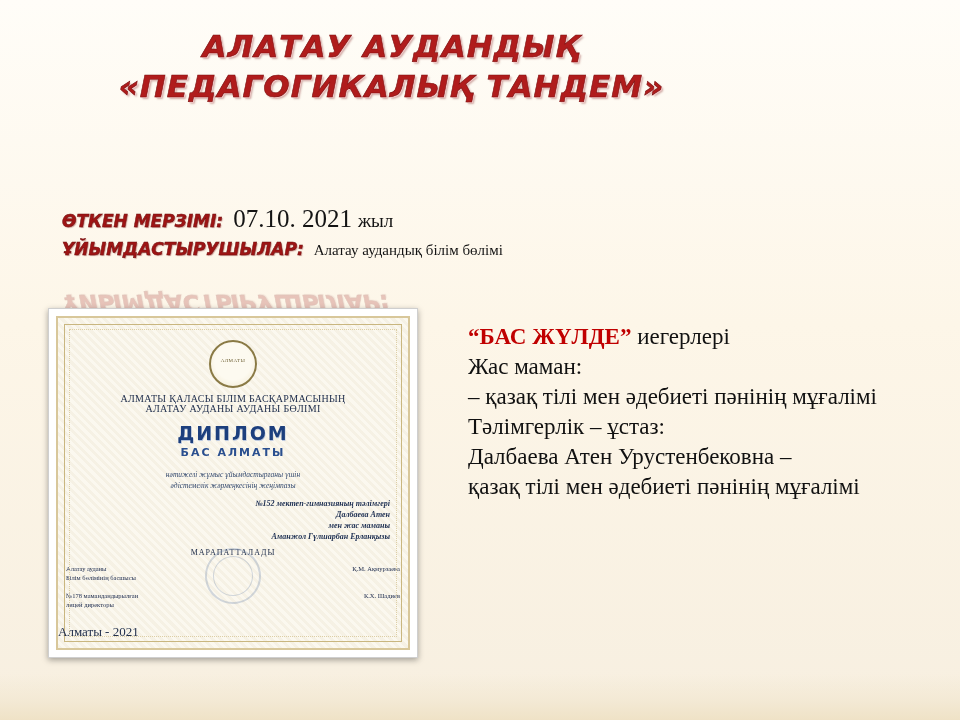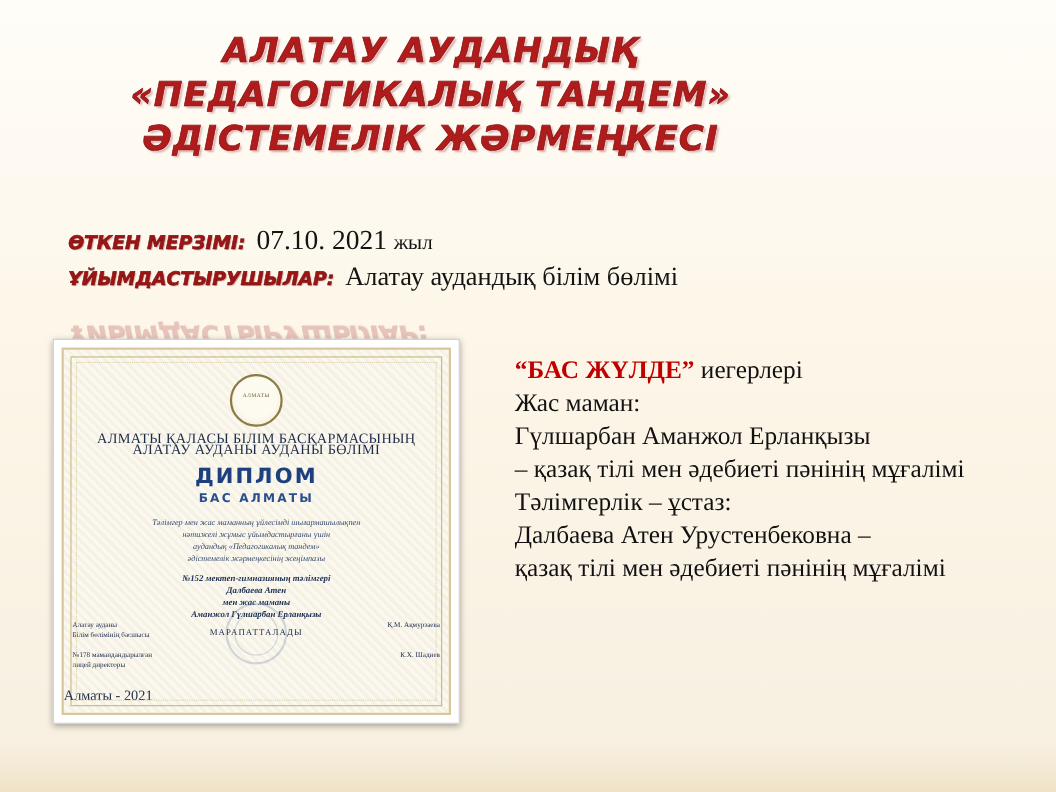--- a/index.html
+++ b/index.html
@@ -59,21 +59,21 @@
     font-weight: bold;
     font-style: italic;
     font-size: 17px;
     color: #9e1414;
     -webkit-text-stroke: 0.5px #6d0d0d;
     text-shadow: 1px 1px 1px rgba(140, 30, 30, 0.4);
     margin-right: 10px;
   }
   .info-value {
     font-family: "Liberation Serif", serif;
-    font-size: 24px;
+    font-size: 15px;
     color: #141414;
   }
   .info-value.small {
     font-size: 19px;
   }
   .info-value.big {
     font-size: 25px;
   }
   .reflection {
     position: absolute;
@@ -140,21 +140,21 @@
   .dip-seal span {
     position: absolute;
     left: 0;
     right: 0;
     top: 16px;
     font-size: 5px;
     letter-spacing: 0.4px;
     color: #6d5f33;
   }
   .dip-org {
-    font-size: 13px;
+    font-size: 10px;
     line-height: 10px;
     letter-spacing: 0.3px;
     color: #1c2b4a;
     margin-bottom: 8px;
   }
   .dip-title {
     font-family: "DejaVu Sans", sans-serif;
     font-weight: bold;
     font-size: 19px;
     letter-spacing: 2px;
@@ -177,20 +177,21 @@
     color: #33496e;
     padding: 0 14px;
   }
   .dip-name {
     font-size: 8px;
     line-height: 11px;
     font-weight: bold;
     font-style: italic;
     color: #1d2f52;
     margin-top: 7px;
+    text-align: right;
   }
   .dip-award {
     font-size: 8px;
     letter-spacing: 1px;
     color: #22304d;
     margin-top: 6px;
   }
   .dip-signs {
     position: absolute;
     left: 0;
@@ -267,21 +268,20 @@
   }
 </style>
 </head>
 <body>
 
 <div class="slide">
 
   <div class="title-block">
     <div class="title-line">АЛАТАУ АУДАНДЫҚ</div>
     <div class="title-line">«ПЕДАГОГИКАЛЫҚ  ТАНДЕМ»</div>
-    <div class="title-line">ӘДІСТЕМЕЛІК ЖӘРМЕҢКЕСІ</div>
   </div>
 
   <div class="info-block">
     <div class="info-row">
       <span class="info-label">ӨТКЕН МЕРЗІМІ:</span>
       <span class="info-value big">07.10. 2021</span>
       <span class="info-value small" style="margin-left:6px;">жыл</span>
     </div>
     <div class="info-row">
       <span class="info-label">ҰЙЫМДАСТЫРУШЫЛАР:</span>
@@ -301,23 +301,21 @@
         <div class="dip-seal">
           <span>АЛМАТЫ</span>
         </div>
         <div class="dip-org">
           <div>АЛМАТЫ ҚАЛАСЫ БІЛІМ БАСҚАРМАСЫНЫҢ</div>
           <div>АЛАТАУ АУДАНЫ АУДАНЫ БӨЛІМІ</div>
         </div>
         <div class="dip-title">ДИПЛОМ</div>
         <div class="dip-sub">БАС АЛМАТЫ</div>
         <div class="dip-text">
-          <div>Тәлімгер мен жас маманның  ұйлесімді шығармашылықпен</div>
           <div>нәтижелі жұмыс ұйымдастырғаны үшін</div>
-          <div>аудандық «Педагогикалық тандем»</div>
           <div>әдістемелік жәрмеңкесінің жеңімпазы</div>
         </div>
         <div class="dip-name">
           <div>№152 мектеп-гимназияның тәлімгері</div>
           <div>Далбаева Атен</div>
           <div>мен жас маманы</div>
           <div>Аманжол Гүлшарбан Ерланқызы</div>
         </div>
         <div class="dip-award">МАРАПАТТАЛАДЫ</div>
       </div>
@@ -343,21 +341,20 @@
 
       <div class="dip-city">Алматы - 2021</div>
     </div>
   </div>
 
   <div class="right-col">
     <div class="right-line">
       <span class="red">“БАС ЖҮЛДЕ”</span><span> иегерлері</span>
     </div>
     <div class="right-line">Жас маман:</div>
-    <div class="right-line">Гүлшарбан Аманжол Ерланқызы</div>
     <div class="right-line">–   қазақ тілі мен әдебиеті пәнінің мұғалімі</div>
     <div class="right-line">Тәлімгерлік – ұстаз:</div>
     <div class="right-line">Далбаева Атен Урустенбековна –</div>
     <div class="right-line">қазақ тілі мен әдебиеті пәнінің мұғалімі</div>
   </div>
 
   <div class="bottom-band"></div>
 </div>
 
 </body></html>

